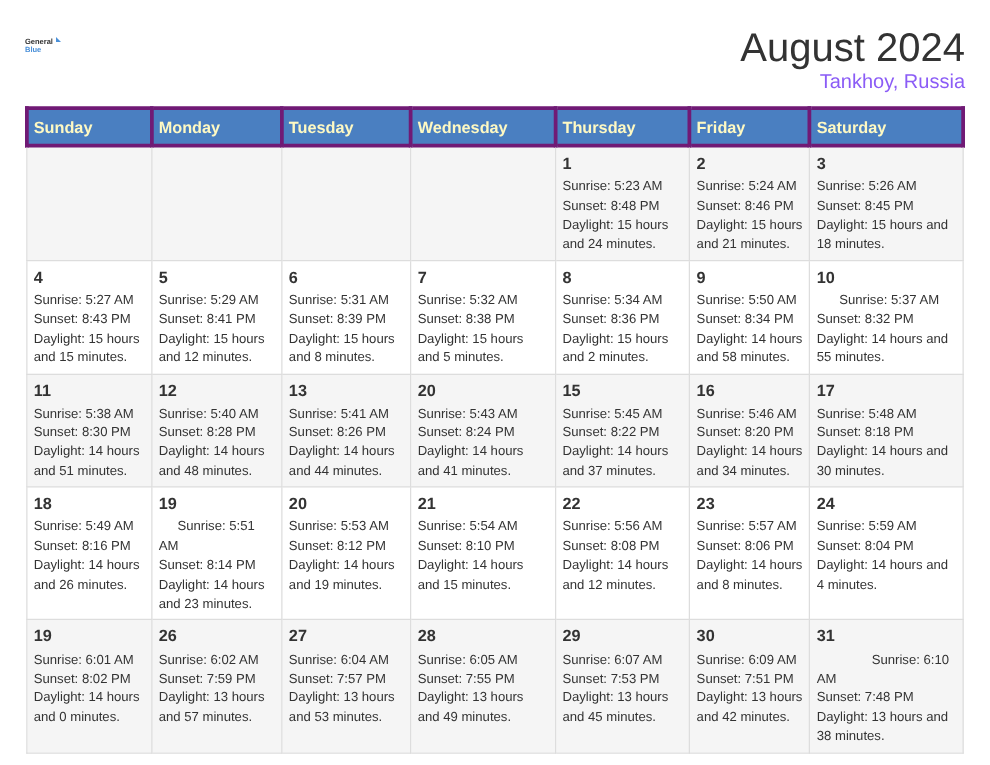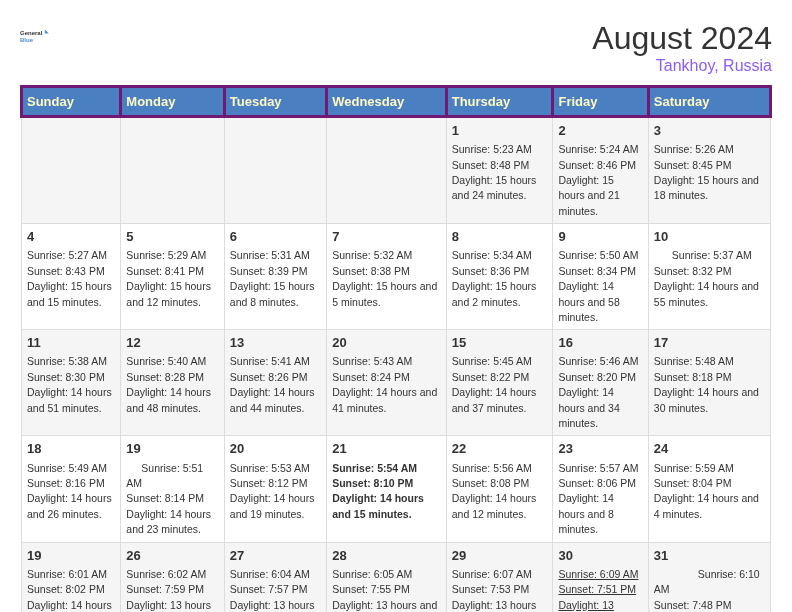--- a/index.html
+++ b/index.html
@@ -179,21 +179,21 @@
       <tr>
         <td><span class="day-num">18</span><span class="day-detail" style="white-space: pre-line;">Sunrise: 5:49 AM
 Sunset: 8:16 PM
 Daylight: 14 hours and 26 minutes.</span></td>
         <td><span class="day-num">19</span><span class="day-detail" style="white-space: pre-line; margin-left: 15px;">Sunrise: 5:51 AM
 Sunset: 8:14 PM
 Daylight: 14 hours and 23 minutes.</span></td>
         <td><span class="day-num">20</span><span class="day-detail" style="white-space: pre-line;">Sunrise: 5:53 AM
 Sunset: 8:12 PM
 Daylight: 14 hours and 19 minutes.</span></td>
-        <td><span class="day-num">21</span><span class="day-detail" style="white-space: pre-line; font-weight: bold;">Sunrise: 5:54 AM
+        <td><span class="day-num">21</span><span class="day-detail" style="white-space: pre-line;">Sunrise: 5:54 AM
 Sunset: 8:10 PM
 Daylight: 14 hours and 15 minutes.</span></td>
         <td><span class="day-num">22</span><span class="day-detail" style="white-space: pre-line;">Sunrise: 5:56 AM
 Sunset: 8:08 PM
 Daylight: 14 hours and 12 minutes.</span></td>
         <td><span class="day-num">23</span><span class="day-detail" style="white-space: pre-line;">Sunrise: 5:57 AM
 Sunset: 8:06 PM
 Daylight: 14 hours and 8 minutes.</span></td>
         <td><span class="day-num">24</span><span class="day-detail" style="white-space: pre-line;">Sunrise: 5:59 AM
 Sunset: 8:04 PM
@@ -208,21 +208,21 @@
 Daylight: 13 hours and 57 minutes.</span></td>
         <td><span class="day-num">27</span><span class="day-detail" style="white-space: pre-line;">Sunrise: 6:04 AM
 Sunset: 7:57 PM
 Daylight: 13 hours and 53 minutes.</span></td>
         <td><span class="day-num">28</span><span class="day-detail" style="white-space: pre-line;">Sunrise: 6:05 AM
 Sunset: 7:55 PM
 Daylight: 13 hours and 49 minutes.</span></td>
         <td><span class="day-num">29</span><span class="day-detail" style="white-space: pre-line;">Sunrise: 6:07 AM
 Sunset: 7:53 PM
 Daylight: 13 hours and 45 minutes.</span></td>
-        <td><span class="day-num">30</span><span class="day-detail" style="white-space: pre-line; text-decoration: underline;">Sunrise: 6:09 AM
+        <td><span class="day-num">30</span><span class="day-detail" style="white-space: pre-line;">Sunrise: 6:09 AM
 Sunset: 7:51 PM
 Daylight: 13 hours and 42 minutes.</span></td>
         <td><span class="day-num">31</span><span class="day-detail" style="white-space: pre-line; margin-left: 44px;">Sunrise: 6:10 AM
 Sunset: 7:48 PM
 Daylight: 13 hours and 38 minutes.</span></td>
       </tr>
     </tbody>
 </table>
 
 <div class="footer">

